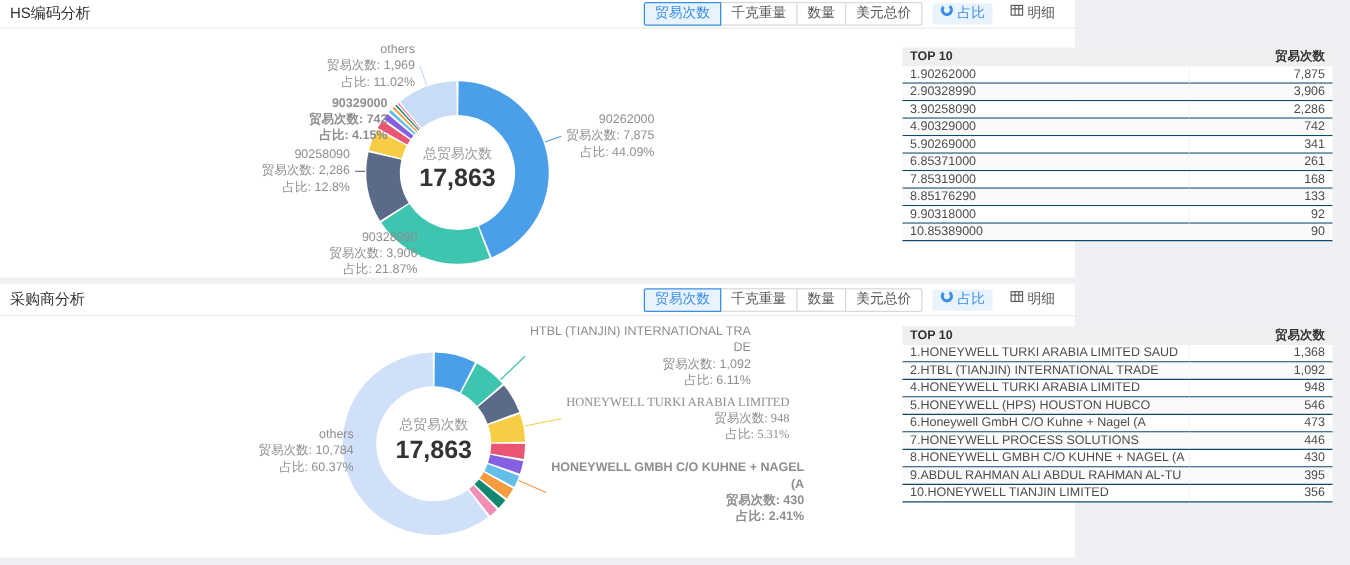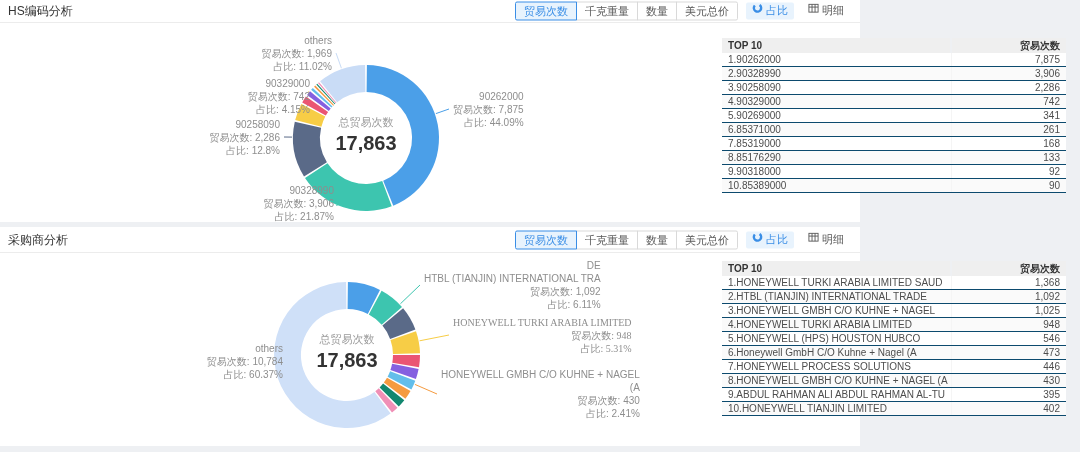--- a/index.html
+++ b/index.html
@@ -103,21 +103,21 @@
       <div class="chart-label" style="top: 181px; left: 334px; transform: translate(-100%, -50%);">
         <div>90328990</div>
         <div>贸易次数: 3,906</div>
         <div>占比: 21.87%</div>
       </div>
       <div class="chart-label" style="top: 115px; left: 280px; transform: translate(-100%, -50%);">
         <div>90258090</div>
         <div>贸易次数: 2,286</div>
         <div>占比: 12.8%</div>
       </div>
-      <div class="chart-label" style="top: 74px; left: 310px; transform: translate(-100%, -50%);">
+      <div class="chart-label" style="top: 74px; left: 310px; transform: translate(-100%, -50%); font-weight: bold;">
         <div>90329000</div>
         <div>贸易次数: 742</div>
         <div>占比: 4.15%</div>
       </div>
       <div class="chart-label" style="top: 31px; left: 332px; transform: translate(-100%, -50%);">
         <div>others</div>
         <div>贸易次数: 1,969</div>
         <div>占比: 11.02%</div>
       </div>
       <div class="center-title" style="left: 366px; top: 93px;">总贸易次数</div>
@@ -212,31 +212,31 @@
         <path d="M418.6 117.0 A73 73 0 0 1 415.9 127.0 L390.4 118.1 A46 46 0 0 0 392.1 111.8 Z" fill="#8560e0"></path>
         <path d="M415.3 128.7 A73 73 0 0 1 411.4 137.5 L387.6 124.7 A46 46 0 0 0 390.1 119.2 Z" fill="#63beea"></path>
         <path d="M410.5 139.0 A73 73 0 0 1 405.4 146.8 L383.8 130.6 A46 46 0 0 0 387.0 125.7 Z" fill="#f59b40"></path>
         <path d="M414.9 132.4 L437 142" stroke="#f59b40" fill="none"></path>
         <path d="M404.3 148.2 A73 73 0 0 1 398.8 154.4 L379.6 135.4 A46 46 0 0 0 383.1 131.5 Z" fill="#12876f"></path>
         <path d="M397.5 155.7 A73 73 0 0 1 392.0 160.5 L375.3 139.2 A46 46 0 0 0 378.8 136.2 Z" fill="#f08fb6"></path>
         <path d="M390.6 161.6 A73 73 0 1 1 346.1 30.0 L346.4 57.0 A46 46 0 1 0 374.4 139.9 Z" fill="#cfe0f8"></path>
         <path d="M273.4 110.4 L287 109" stroke="#cfe0f8" fill="none"></path>
       </svg>
       <div class="chart-label" style="top: 33px; left: 424px; transform: translateY(-50%);">
+        <div>HTBL (TIANJIN) INTERNATIONAL TRA</div>
         <div>DE</div>
-        <div>HTBL (TIANJIN) INTERNATIONAL TRA</div>
         <div>贸易次数: 1,092</div>
         <div>占比: 6.11%</div>
       </div>
       <div class="chart-label" style="top: 83px; left: 453px; transform: translateY(-50%); font-family: Liberation Serif, serif;">
         <div>HONEYWELL TURKI ARABIA LIMITED</div>
         <div>贸易次数: 948</div>
         <div>占比: 5.31%</div>
       </div>
-      <div class="chart-label" style="top: 142px; left: 441px; transform: translateY(-50%);">
+      <div class="chart-label" style="top: 142px; left: 441px; transform: translateY(-50%); font-weight: bold;">
         <div>HONEYWELL GMBH C/O KUHNE + NAGEL</div>
         <div>(A</div>
         <div>贸易次数: 430</div>
         <div>占比: 2.41%</div>
       </div>
       <div class="chart-label" style="top: 109px; left: 283px; transform: translate(-100%, -50%);">
         <div>others</div>
         <div>贸易次数: 10,784</div>
         <div>占比: 60.37%</div>
       </div>
@@ -251,24 +251,20 @@
       <div class="t-rows">
         <div class="t-row">
           <div class="td-name">1.HONEYWELL TURKI ARABIA LIMITED SAUD</div>
           <div class="td-val">1,368</div>
         </div>
         <div class="t-row">
           <div class="td-name">2.HTBL (TIANJIN) INTERNATIONAL TRADE</div>
           <div class="td-val">1,092</div>
         </div>
         <div class="t-row">
-          <div class="td-name">3.HONEYWELL GMBH C/O KUHNE + NAGEL</div>
-          <div class="td-val">1,025</div>
-        </div>
-        <div class="t-row">
           <div class="td-name">4.HONEYWELL TURKI ARABIA LIMITED</div>
           <div class="td-val">948</div>
         </div>
         <div class="t-row">
           <div class="td-name">5.HONEYWELL (HPS) HOUSTON HUBCO</div>
           <div class="td-val">546</div>
         </div>
         <div class="t-row">
           <div class="td-name">6.Honeywell GmbH C/O Kuhne + Nagel (A</div>
           <div class="td-val">473</div>
@@ -280,17 +276,17 @@
         <div class="t-row">
           <div class="td-name">8.HONEYWELL GMBH C/O KUHNE + NAGEL (A</div>
           <div class="td-val">430</div>
         </div>
         <div class="t-row">
           <div class="td-name">9.ABDUL RAHMAN ALI ABDUL RAHMAN AL-TU</div>
           <div class="td-val">395</div>
         </div>
         <div class="t-row">
           <div class="td-name">10.HONEYWELL TIANJIN LIMITED</div>
-          <div class="td-val">402</div>
+          <div class="td-val">356</div>
         </div>
       </div>
     </div>
 </section>
 
 </body></html>

